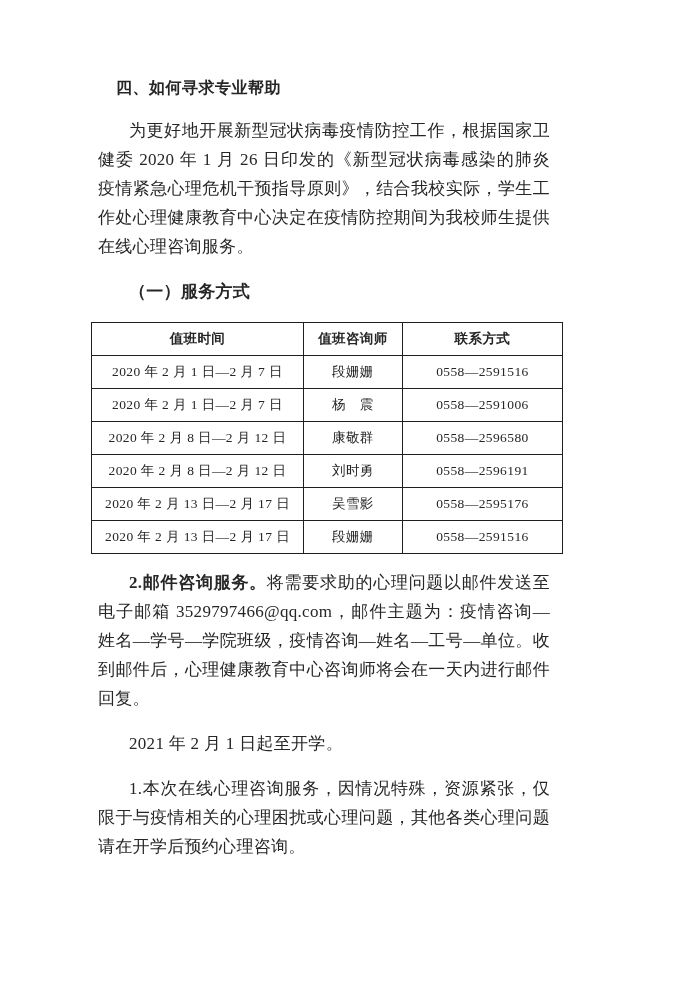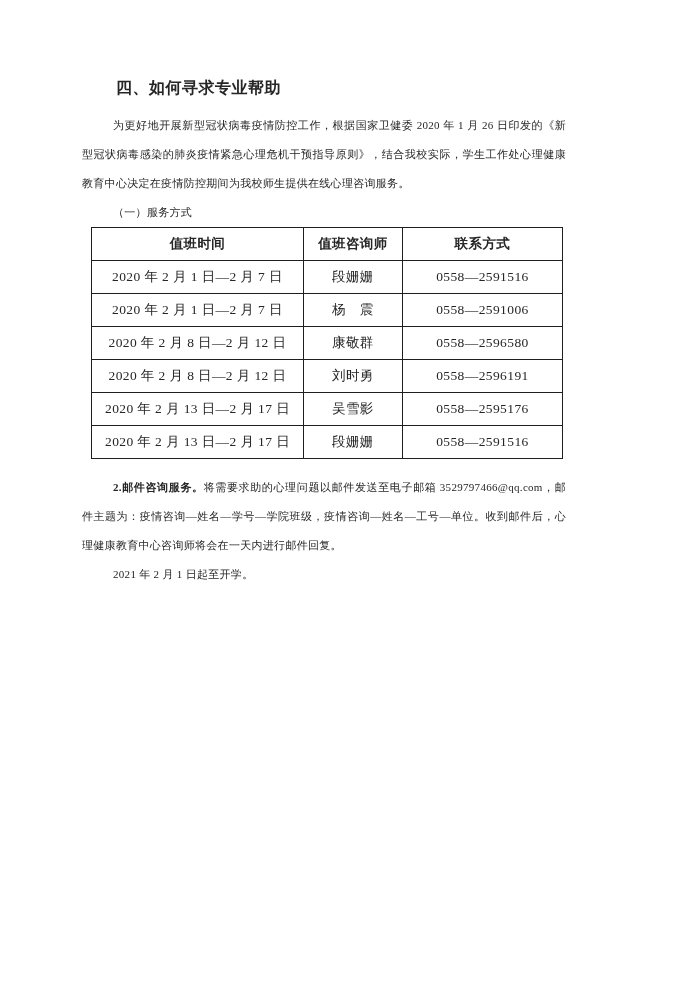--- a/index.html
+++ b/index.html
@@ -23,28 +23,28 @@
   }
   .heading {
     font-size: 16px;
     font-weight: bold;
     margin: 0 0 11px 0;
     text-indent: 34px;
     letter-spacing: 0.5px;
     line-height: 24px;
   }
   .para {
-    margin: 0;
-    font-size: 11px;
+    margin: 16px;
+    font-size: 17px;
     line-height: 29px;
     text-align: justify;
     letter-spacing: 0.3px;
   }
   .indent { text-indent: 31px; }
-  .subhead { font-weight: normal; text-indent: 31px; }
+  .subhead { font-weight: bold; text-indent: 31px; }
   .lead { font-weight: bold; }
   .table-title {
     font-size: 14.5px;
     line-height: 24px;
     margin: 3px 0 0 72px;
     letter-spacing: 0.5px;
   }
   table.duty-table {
     border-collapse: collapse;
     table-layout: fixed;
@@ -128,14 +128,15 @@
         </tr>
       </tbody>
   </table>
 
   <p class="para indent after-table"><span class="lead">2.邮件咨询服务。</span><span>将需要求助的心理问题以邮件发送至电子邮箱 3529797466@qq.com，邮件主题为：疫情咨询—姓名—学号—学院班级，疫情咨询—姓名—工号—单位。收到邮件后，心理健康教育中心咨询师将会在一天内进行邮件回复。</span></p>
 
 
   <p class="para indent">2021 年 2 月 1 日起至开学。</p>
 
 
+  <p class="para indent">1.本次在线心理咨询服务，因情况特殊，资源紧张，仅限于与疫情相关的心理困扰或心理问题，其他各类心理问题请在开学后预约心理咨询。</p>
 
 </div>
 
 </body></html>

